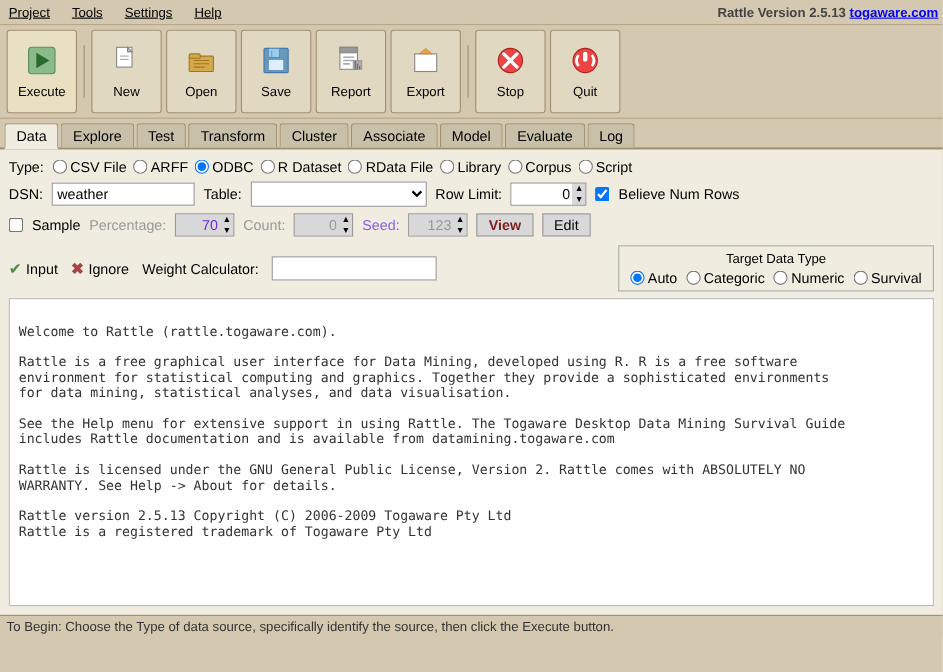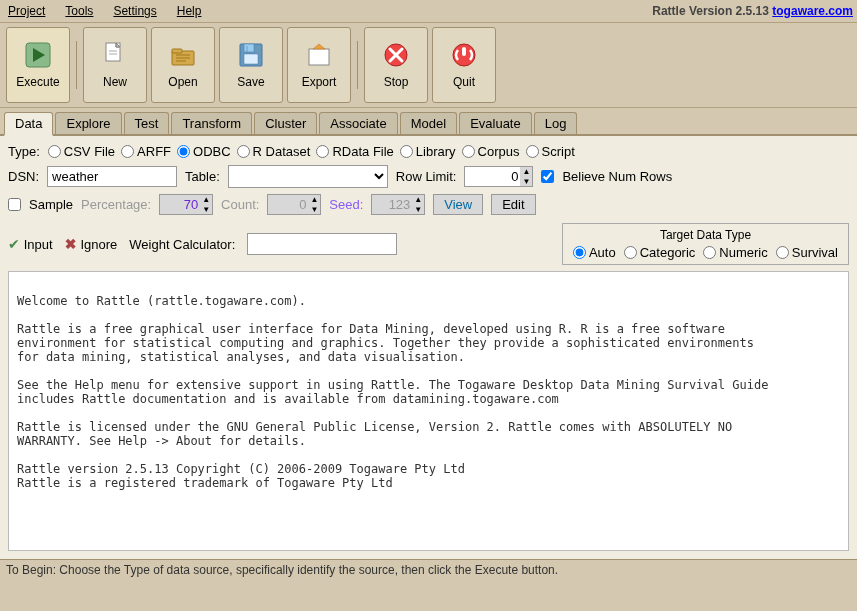--- a/index.html
+++ b/index.html
@@ -284,20 +284,36 @@
       <svg width="28" height="28" viewBox="0 0 28 28">
         <rect x="3" y="3" width="22" height="22" rx="1" fill="#6899bb" stroke="#4477aa" stroke-width="1"></rect>
         <rect x="7" y="3" width="10" height="8" fill="#99ccee" stroke="#4477aa" stroke-width="0.5"></rect>
         <rect x="7" y="13" width="14" height="10" fill="#ddeeff" stroke="#4477aa" stroke-width="0.5"></rect>
         <line x1="10" y1="5" x2="10" y2="11" stroke="#4477aa" stroke-width="0.5"></line>
       </svg>
     </div>
     <span>Save</span>
   </div>
 
+  <div class="toolbar-btn">
+    <div class="btn-icon">
+      <svg width="28" height="28" viewBox="0 0 28 28">
+        <rect x="4" y="2" width="16" height="20" fill="white" stroke="#888" stroke-width="1"></rect>
+        <rect x="4" y="2" width="16" height="5" fill="#999" stroke="#888" stroke-width="1"></rect>
+        <line x1="7" y1="11" x2="17" y2="11" stroke="#aaa" stroke-width="1.5"></line>
+        <line x1="7" y1="14" x2="17" y2="14" stroke="#aaa" stroke-width="1.5"></line>
+        <line x1="7" y1="17" x2="13" y2="17" stroke="#aaa" stroke-width="1.5"></line>
+        <rect x="16" y="14" width="8" height="8" fill="#aaa" stroke="#888" stroke-width="0.5"></rect>
+        <line x1="18" y1="14" x2="18" y2="22" stroke="#666" stroke-width="1"></line>
+        <line x1="20" y1="17" x2="20" y2="22" stroke="#666" stroke-width="1"></line>
+        <line x1="22" y1="19" x2="22" y2="22" stroke="#666" stroke-width="1"></line>
+      </svg>
+    </div>
+    <span>Report</span>
+  </div>
 
   <div class="toolbar-btn">
     <div class="btn-icon">
       <svg width="28" height="28" viewBox="0 0 28 28">
         <rect x="4" y="8" width="20" height="16" fill="white" stroke="#888" stroke-width="1"></rect>
         <polygon points="14,3 20,8 8,8" fill="#e8a040" stroke="#c07010" stroke-width="0.5"></polygon>
       </svg>
     </div>
     <span>Export</span>
   </div>
@@ -418,21 +434,21 @@
       </div>
     </div>
     <label style="color:#8b5cf6;">Seed:</label>
     <div class="spin-input">
       <input type="text" value="123" style="width: 40px; background: rgb(216, 216, 216); border: none; color: rgb(153, 153, 153);">
       <div class="spin-btns">
         <button class="spin-btn">▲</button>
         <button class="spin-btn">▼</button>
       </div>
     </div>
-    <button id="view-btn" style="color:#0369a1;">View</button>
+    <button id="view-btn" style="color:#7f1d1d;font-weight:bold;">View</button>
     <button id="edit-btn">Edit</button>
   </div>
 
   <div id="input-row">
     <div style="display:flex;align-items:center;gap:4px;">
       <span style="color:#4a8a4a; font-size:14px;">✔</span>
       <span>Input</span>
     </div>
     <div style="display:flex;align-items:center;gap:4px;">
       <span style="color:#aa4444; font-size:14px; font-weight:bold;">✖</span>

